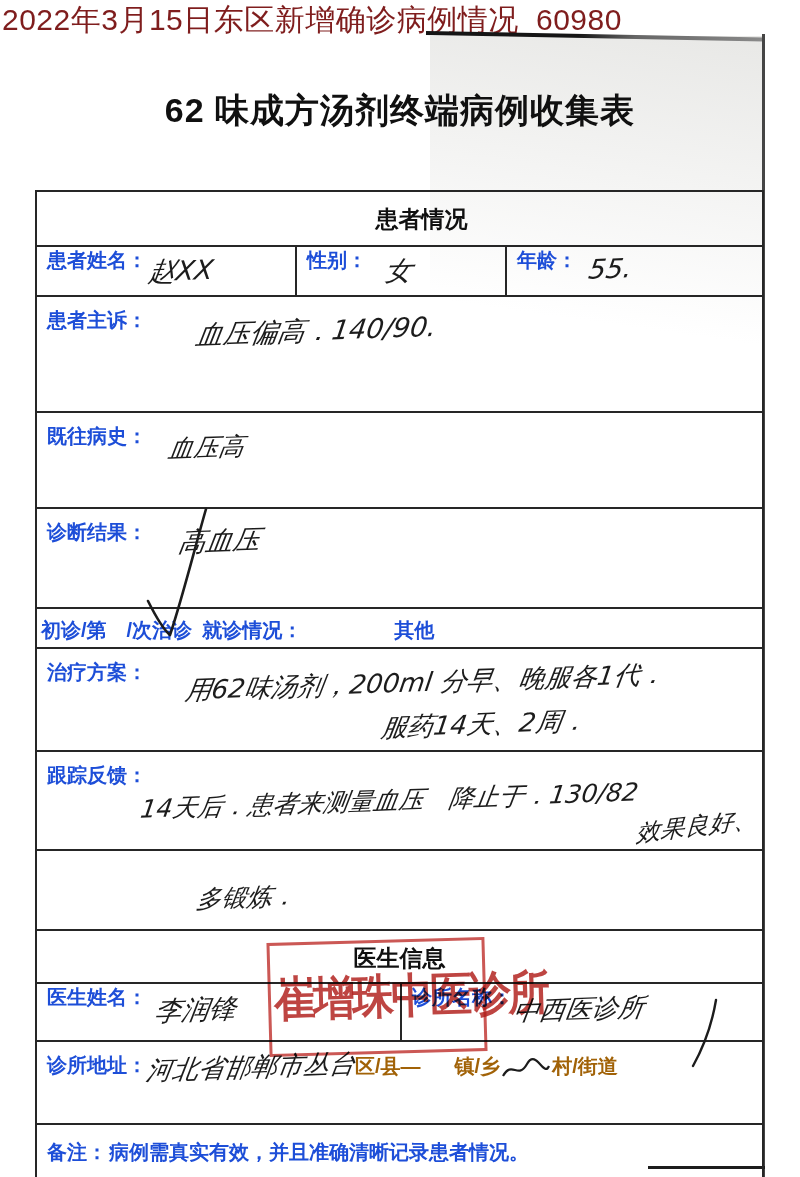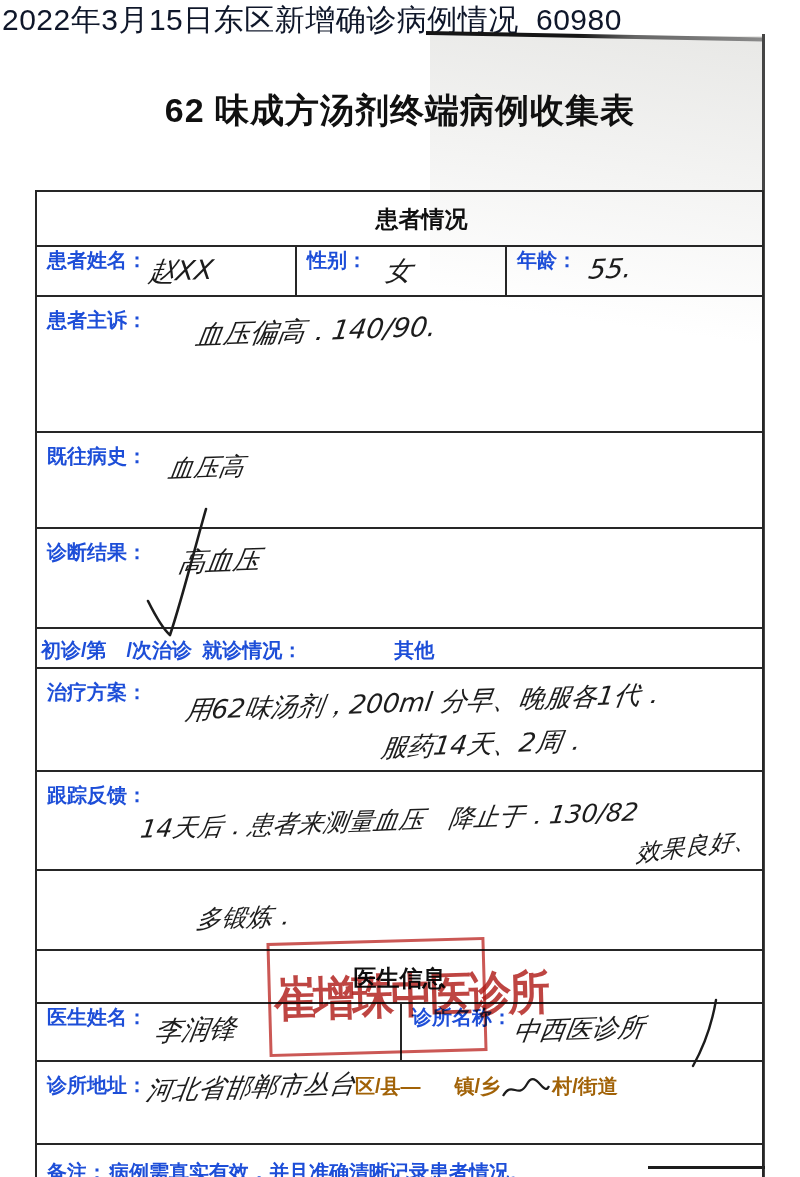--- a/index.html
+++ b/index.html
@@ -1,21 +1,21 @@
 <!DOCTYPE html>
 <html><head>
 <meta charset="utf-8">
 <style>
   html,body{margin:0;padding:0;overflow:hidden;background:#fff;}
   body{width:800px;height:1177px;font-family:"Liberation Sans",sans-serif;}
   .root{position:relative;width:800px;height:1177px;background:#fff;}
 
   
   .doc-title{position:absolute;left:2px;top:0px;font-size:30px;font-weight:400;
-    color:#0f172a;letter-spacing:0.5px;white-space:nowrap;}
+    color:#7f1d1d;letter-spacing:0.5px;white-space:nowrap;}
 
   
   .wash{position:absolute;left:430px;top:36px;width:334px;height:430px;
     background:linear-gradient(188deg,#e8e8e6 0%,rgba(250,250,248,0) 65%);}
   .edge-top{position:absolute;left:426px;top:31px;width:338px;height:4px;
     background:linear-gradient(to right,#151515 0%,#151515 45%,#666 62%,#8a8a8a 100%);
     transform:rotate(1.1deg);transform-origin:left center;}
   .edge-right{position:absolute;left:762px;top:34px;width:3px;height:1143px;background:#454545;}
   .edge-bottom{position:absolute;left:648px;top:1166px;width:117px;height:3px;background:#1d1d1d;}
 
@@ -81,21 +81,21 @@
       <div class="cell div" style="width:210px;">
         <span class="lbl">性别：</span>
         <span class="hw abs" style="left:88px;top:6px;">女</span>
       </div>
       <div class="cell" style="flex:1;">
         <span class="lbl">年龄：</span>
         <span class="hw abs" style="left:82px;top:6px;">55.</span>
       </div>
     </div>
 
-    <div class="row" style="height:136px;text-align:center;">
+    <div class="row" style="height:116px;text-align:center;">
       <span class="lbl">患者主诉：</span>
       <span class="hw abs" style="left:160px;top:16px;">血压偏高．140/90.</span>
     </div>
 
     <div class="row" style="height:96px;">
       <span class="lbl">既往病史：</span>
       <span class="hw abs" style="left:132px;top:18px;font-size:25px;">血压高</span>
     </div>
 
     <div class="row" style="height:100px;">

